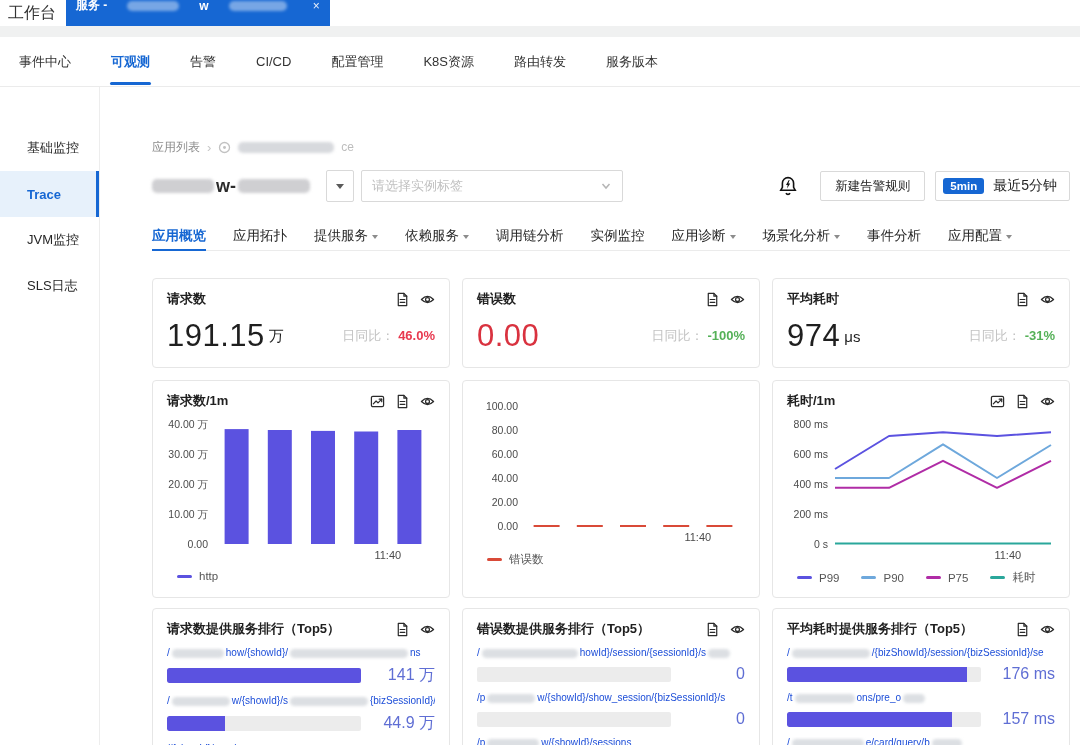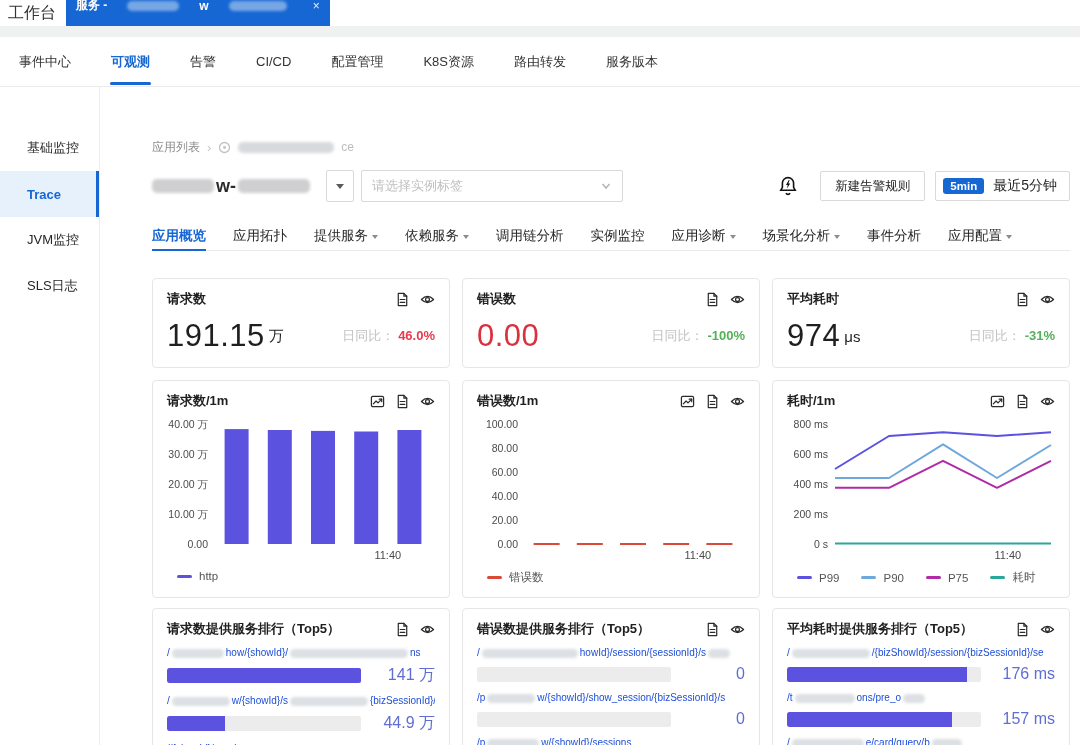--- a/index.html
+++ b/index.html
@@ -333,45 +333,20 @@
                 <text x="220.8" y="143" text-anchor="middle" font-size="11" fill="#4b4b4b" font-family="inherit">11:40</text>
               </svg></div>
             <div class="legend">
               <span class="legend-item">
                 <span class="legend-mark" style="background: rgb(91, 82, 224);"></span>
                 <span>http</span>
               </span>
             </div>
           </div>
           <div class="card chart-card">
-            <div class="card-head">
-              <div class="card-title">错误数/1m</div>
-              <div class="card-icons">
-                <span class="icon-btn">
-                  <svg width="15" height="15" viewBox="0 0 16 16" fill="none" stroke="#2b2b2b" stroke-width="1.3" stroke-linejoin="round" stroke-linecap="round">
-                    <rect x="1.5" y="2.5" width="13" height="11" rx="1.5"></rect>
-                    <polyline points="3.5,10.5 6.5,7.5 8.5,9.5 12.5,5.5"></polyline>
-                    <path d="M9.8,5.5 h2.7 v2.7"></path>
-                  </svg>
-                </span>
-                <span class="icon-btn">
-                  <svg width="15" height="15" viewBox="0 0 16 16" fill="none" stroke="#2b2b2b" stroke-width="1.3" stroke-linejoin="round" stroke-linecap="round">
-                    <path d="M3.5 1.5 h6 l3 3 v10 h-9 z"></path>
-                    <path d="M9.5 1.5 v3 h3"></path>
-                    <path d="M5.5 8 h5 M5.5 11 h5"></path>
-                  </svg>
-                </span>
-                <span class="icon-btn">
-                  <svg width="15" height="15" viewBox="0 0 16 16" fill="none" stroke="#2b2b2b" stroke-width="1.3" stroke-linejoin="round" stroke-linecap="round">
-                    <path d="M1.5 8 q6.5 -6.5 13 0 q-6.5 6.5 -13 0 z"></path>
-                    <circle cx="8" cy="8" r="2.1"></circle>
-                  </svg>
-                </span>
-              </div>
-            </div>
             <div style="margin-top: 6px;"><svg width="270" height="146">
                 <text x="41" y="11.5" text-anchor="end" font-size="10.5" fill="#4b4b4b" font-family="inherit">100.00</text>
                 <text x="41" y="35.5" text-anchor="end" font-size="10.5" fill="#4b4b4b" font-family="inherit">80.00</text>
                 <text x="41" y="59.5" text-anchor="end" font-size="10.5" fill="#4b4b4b" font-family="inherit">60.00</text>
                 <text x="41" y="83.5" text-anchor="end" font-size="10.5" fill="#4b4b4b" font-family="inherit">40.00</text>
                 <text x="41" y="107.5" text-anchor="end" font-size="10.5" fill="#4b4b4b" font-family="inherit">20.00</text>
                 <text x="41" y="131.5" text-anchor="end" font-size="10.5" fill="#4b4b4b" font-family="inherit">0.00</text>
                 <line x1="56.599999999999994" x2="82.6" y1="128" y2="128" stroke="#d94a38" stroke-width="2"></line>
                 <line x1="99.8" x2="125.8" y1="128" y2="128" stroke="#d94a38" stroke-width="2"></line>
                 <line x1="143" x2="169" y1="128" y2="128" stroke="#d94a38" stroke-width="2"></line>

